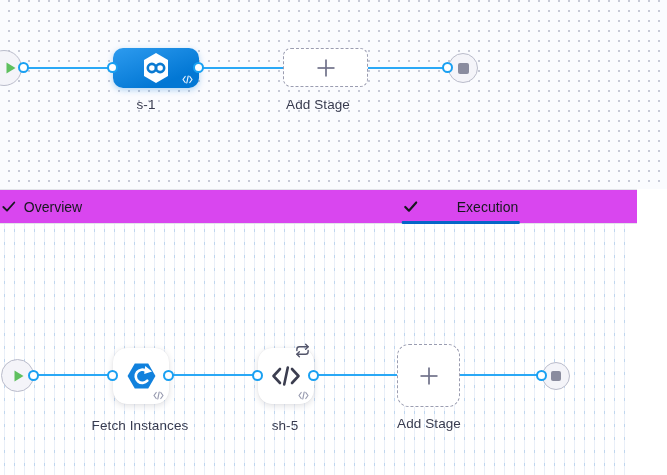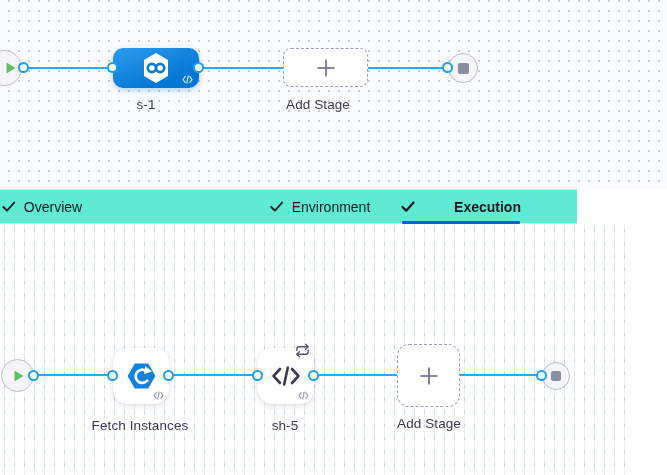--- a/index.html
+++ b/index.html
@@ -66,31 +66,31 @@
     font-size:13.5px; color:#383b4f; z-index:2; letter-spacing:.1px;
   }
 
   .code-badge { position:absolute; z-index:3; line-height:0; }
   .code-badge.on-blue { right:6px; bottom:4px; color:#e8f3fe; }
   .code-badge.on-white { right:5px; bottom:4px; color:#989bb0; }
   .loop-badge { position:absolute; top:-5px; right:4px; z-index:3; line-height:0; }
 
   
   .tab-bar {
-    position:relative; width:577px; height:35px; background:#5eead4;
+    position:relative; width:637px; height:35px; background:#d946ef;
     border-top:1px solid #e2e3e9; border-bottom:1px solid #e2e3e9;
     z-index:5;
   }
   .tab {
     position:absolute; top:0; height:100%;
     display:flex; align-items:center; gap:8px;
     transform:translateX(-50%);
     font-size:14px; color:#17181f; cursor:pointer; white-space:nowrap;
   }
-  .tab.active { font-weight:700;gap:39px; }
+  .tab.active { font-weight:400;gap:39px; }
   .tab-underline {
     position:absolute; left:50%; bottom:-1px; transform:translateX(-50%);
     width:118px; height:3px; background:#0665c8; border-radius:1px;
   }
 </style>
 </head>
 <body>
 
 <div class="app">
 
@@ -142,26 +142,20 @@
   <div class="tab-bar">
 
     <div class="tab" style="left:42px;">
       <svg width="14" height="13" viewBox="0 0 14 13">
         <polyline points="1.5,7 5.2,10.7 12.5,2.5" fill="none" stroke="#17181f" stroke-width="1.8" stroke-linecap="round" stroke-linejoin="round"></polyline>
       </svg>
       <span>Overview</span>
     </div>
 
 
-    <div class="tab" style="left:320px;">
-      <svg width="14" height="13" viewBox="0 0 14 13">
-        <polyline points="1.5,7 5.2,10.7 12.5,2.5" fill="none" stroke="#17181f" stroke-width="1.8" stroke-linecap="round" stroke-linejoin="round"></polyline>
-      </svg>
-      <span>Environment</span>
-    </div>
 
     <div class="tab active" style="left:461px;">
       <svg width="14" height="13" viewBox="0 0 14 13">
         <polyline points="1.5,7 5.2,10.7 12.5,2.5" fill="none" stroke="#17181f" stroke-width="2.2" stroke-linecap="round" stroke-linejoin="round"></polyline>
       </svg>
       <span>Execution</span>
       <span class="tab-underline"></span>
     </div>
 
   </div>

